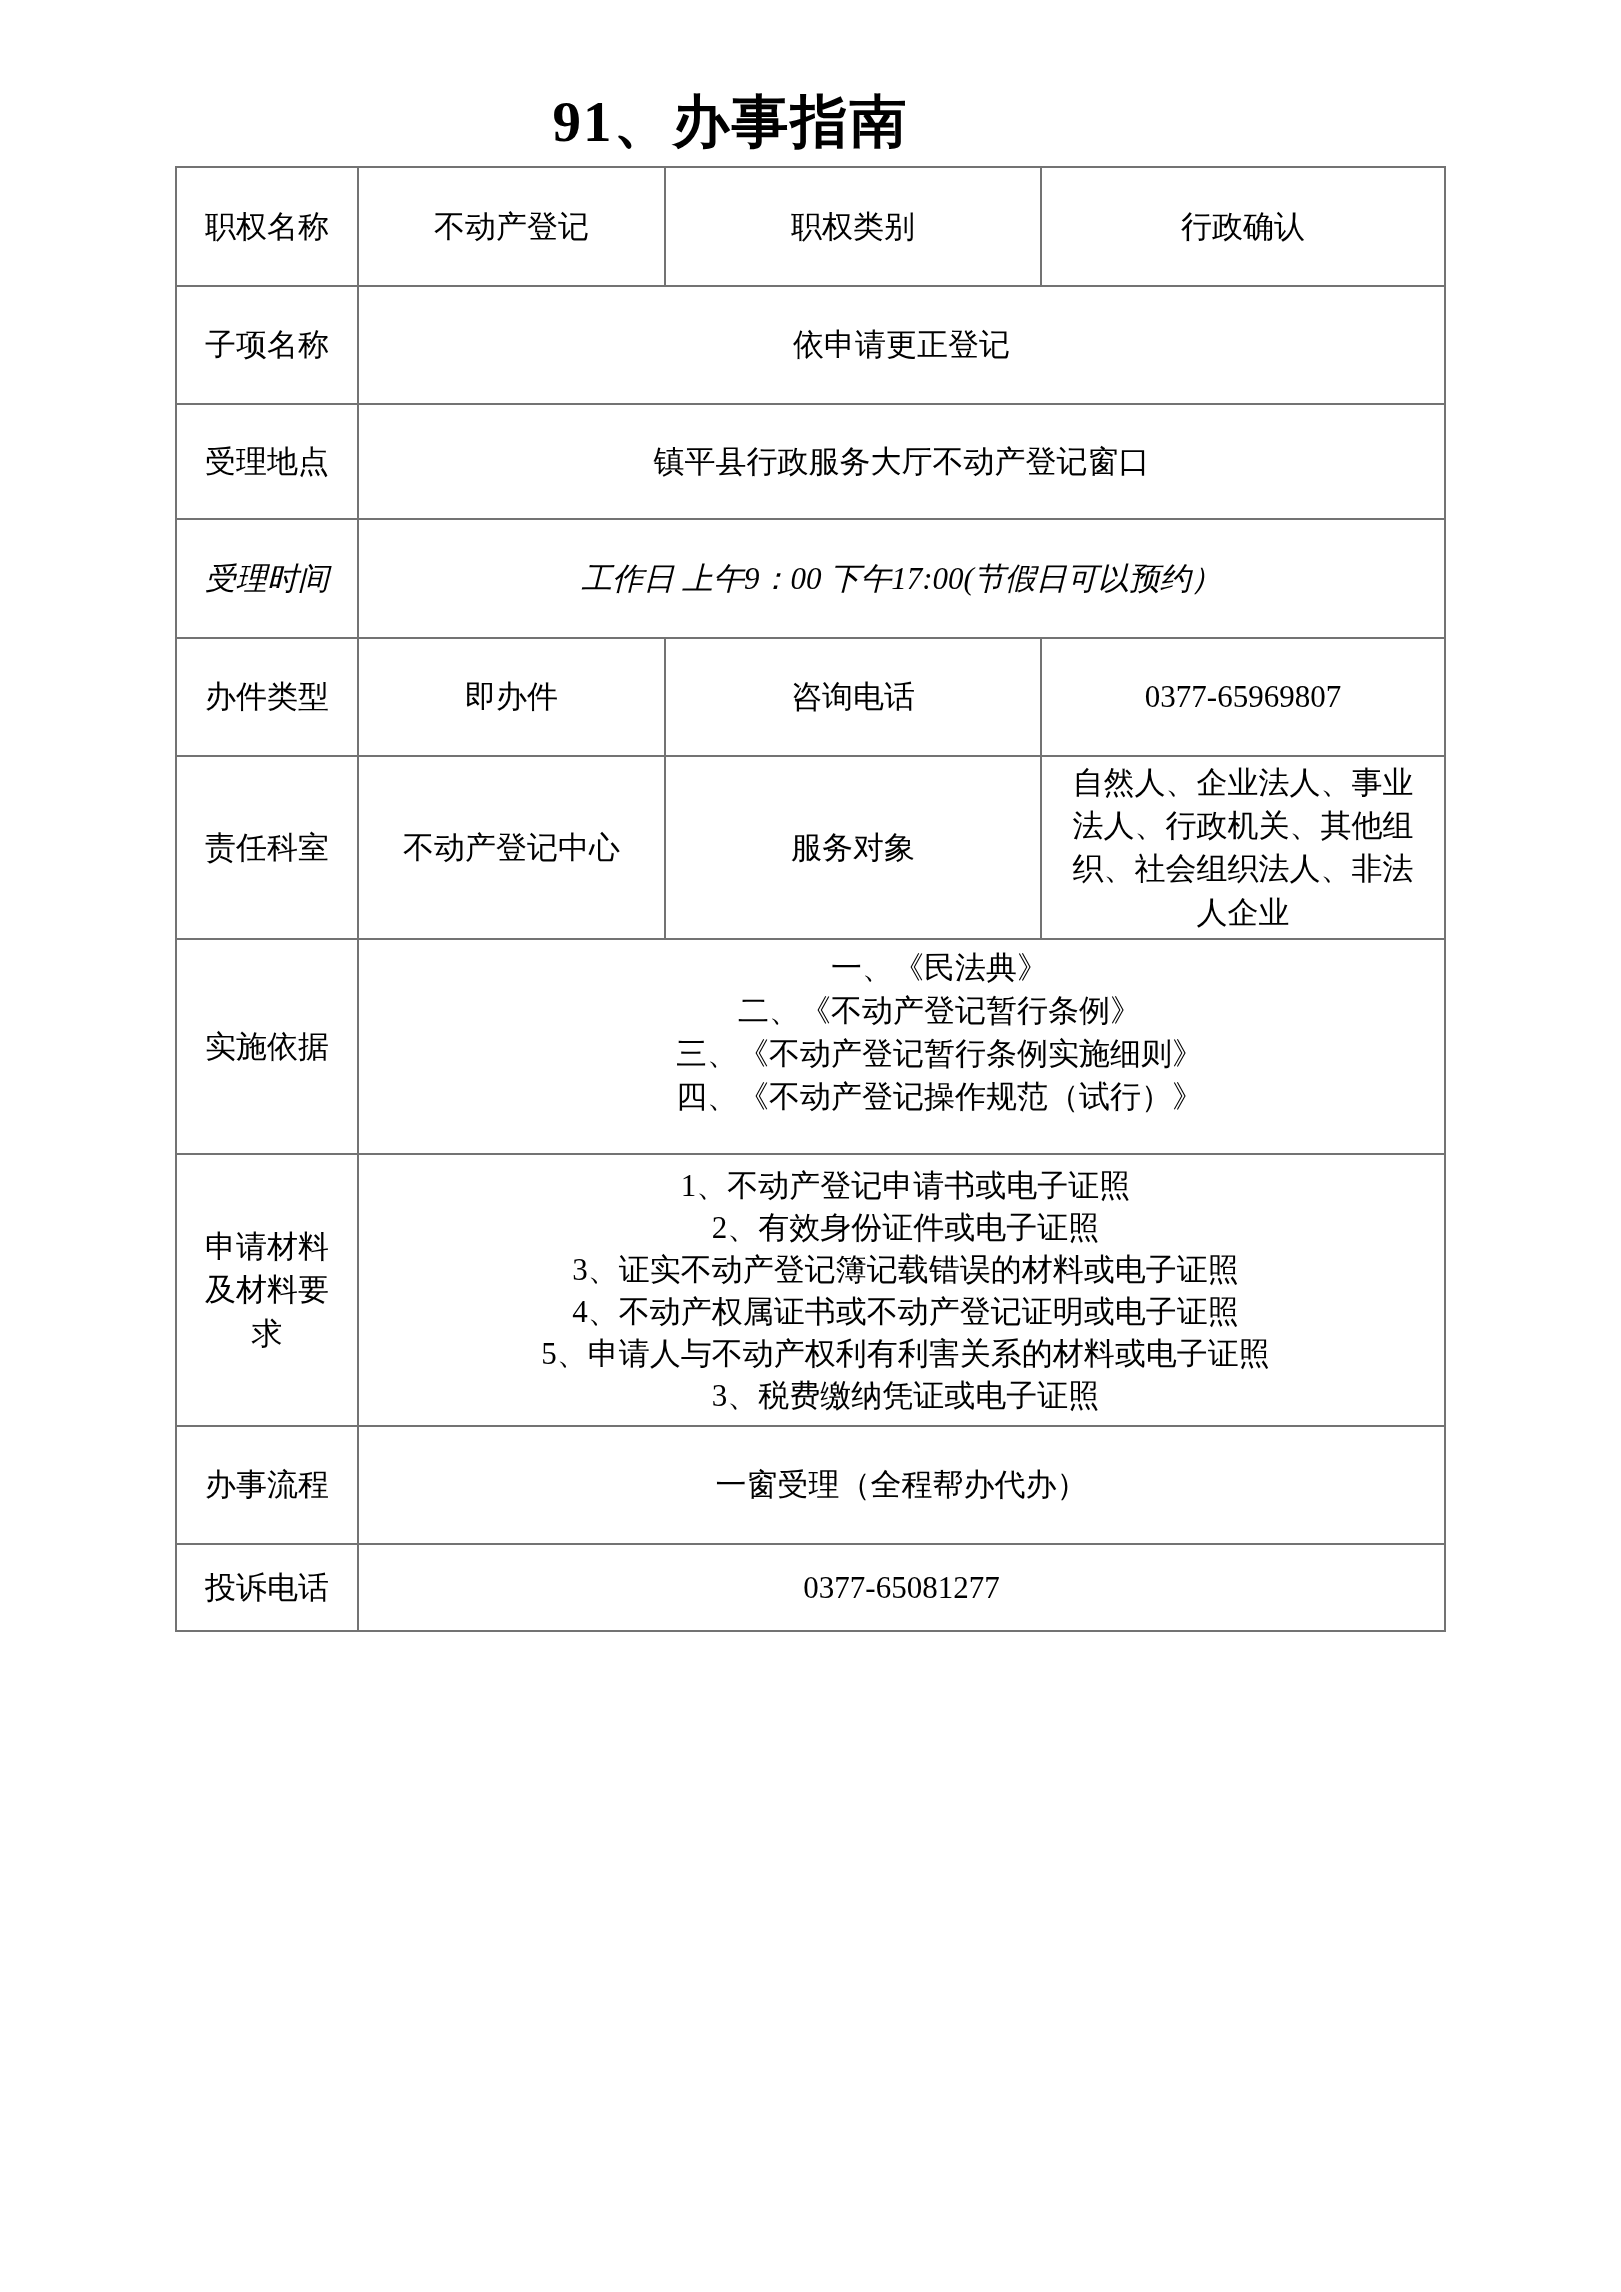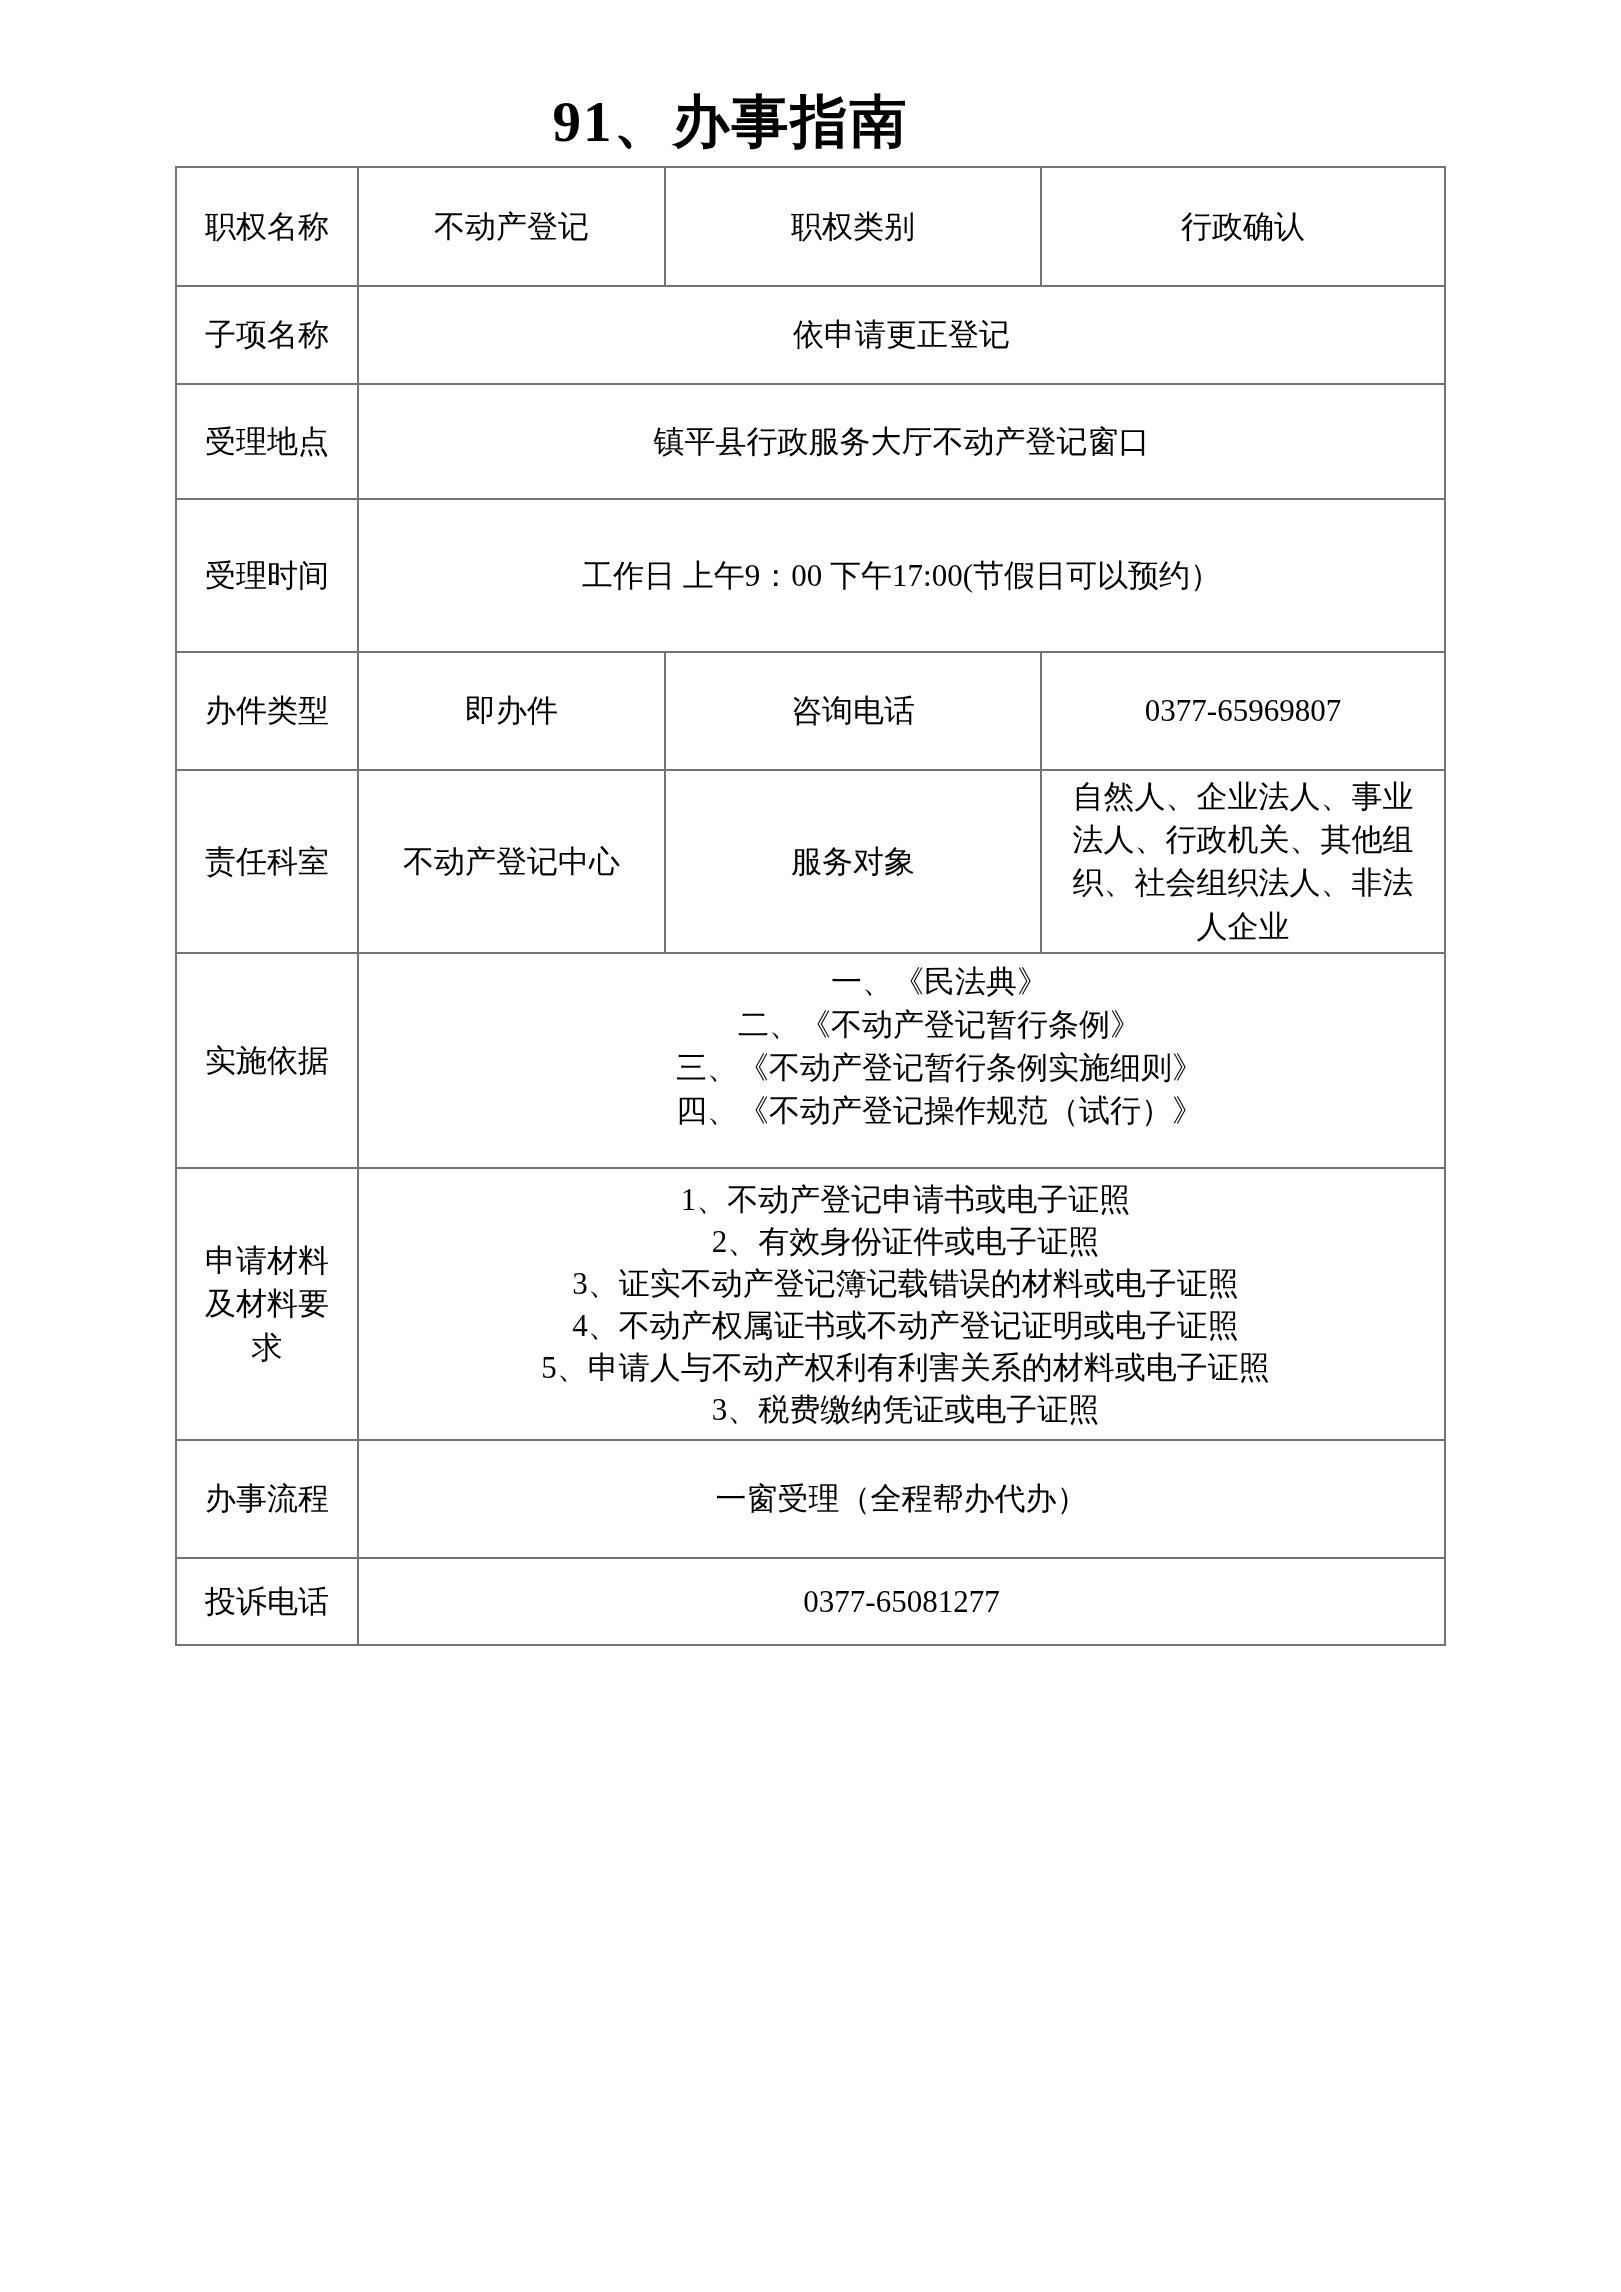--- a/index.html
+++ b/index.html
@@ -47,23 +47,23 @@
     overflow: hidden;
     word-break: break-all;
   }
   .doc-table td.label-cell {
     padding: 3.9px 24.5px;
   }
   .doc-table td.wrap-tight {
     padding: 3.9px 25.5px;
   }
   .doc-table tr.r1  { height: 119px; }
-  .doc-table tr.r2  { height: 98px; }
+  .doc-table tr.r2  { height: 118px; }
   .doc-table tr.r3  { height: 115px; }
-  .doc-table tr.r4  { height: 153px; }
+  .doc-table tr.r4  { height: 119px; font-style: italic; }
   .doc-table tr.r5  { height: 118px; }
   .doc-table tr.r6  { height: 118px; }
   .doc-table tr.r7  { height: 174px; }
   .doc-table tr.r8  { height: 215px; }
   .doc-table tr.r9  { height: 263px; }
   .doc-table tr.r10 { height: 118px; }
   .doc-table tr.r11 { height: 118px; }
   .doc-table tr.r12 { height: 87px; }
   .doc-table td.list-cell {
     text-align: center;

